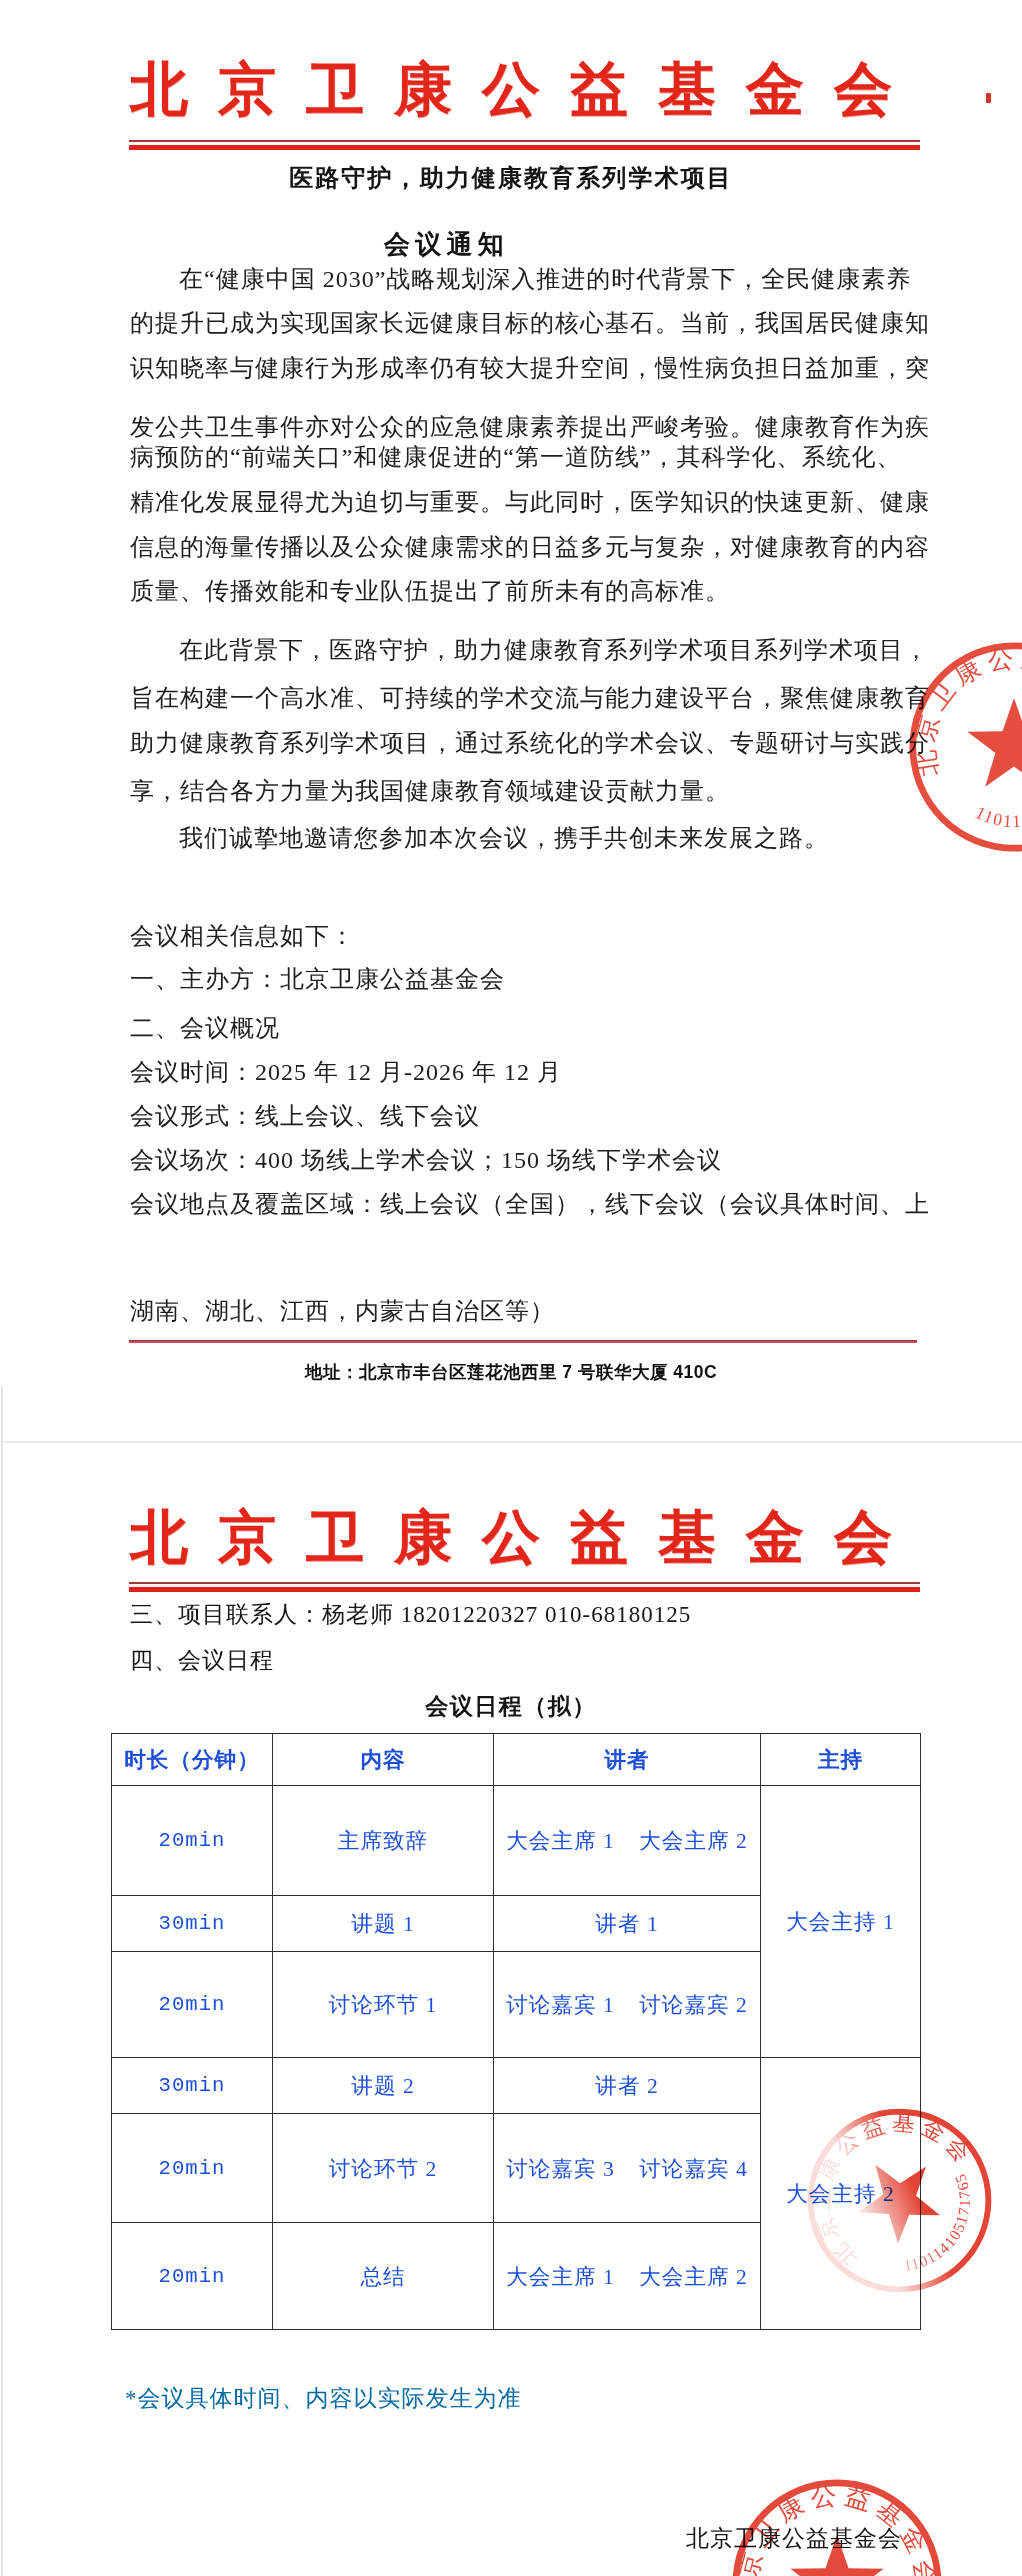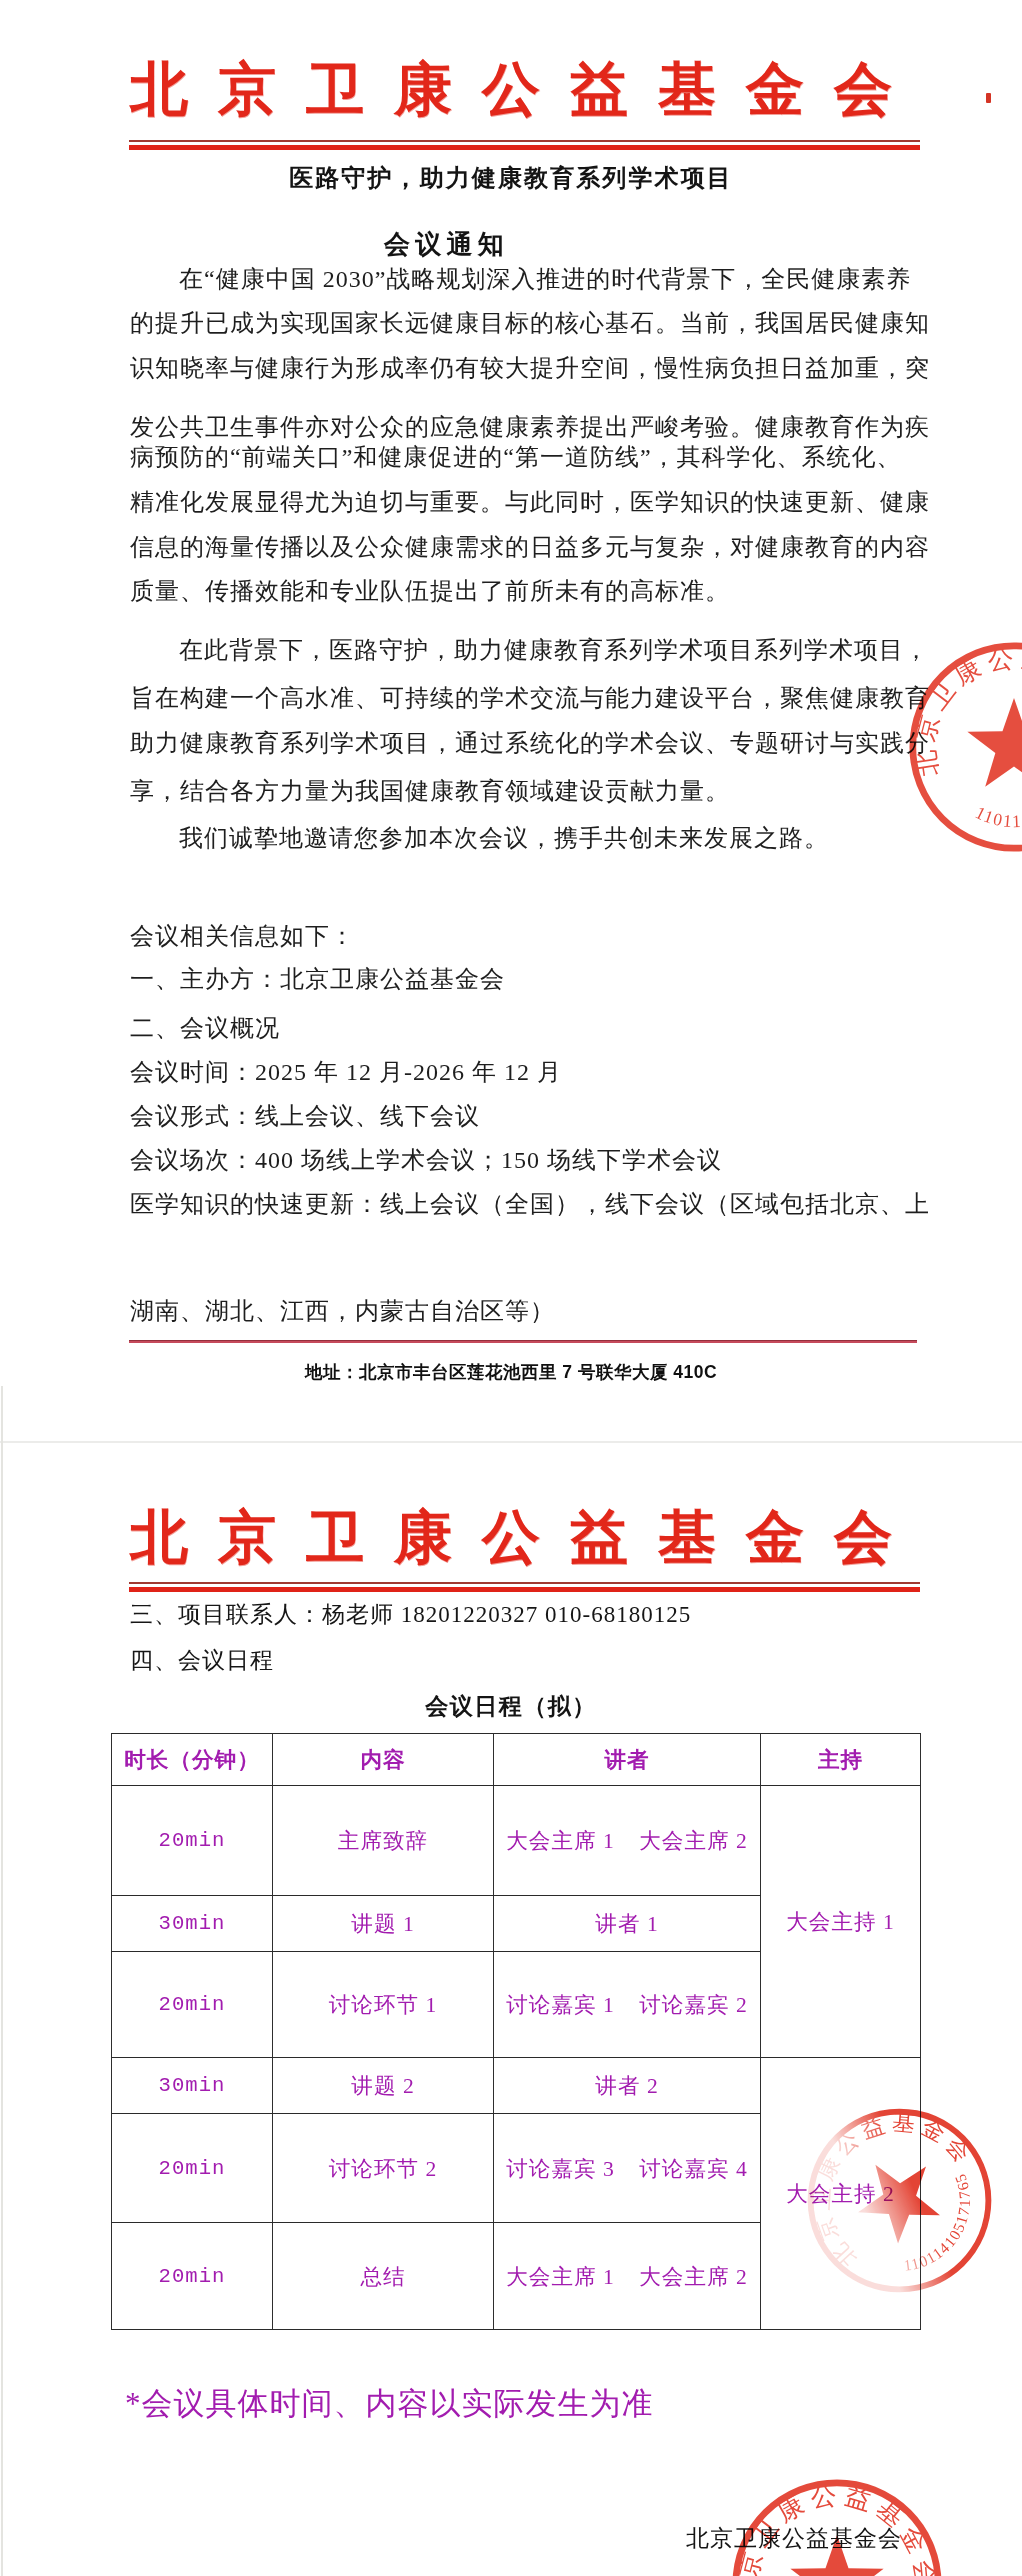--- a/index.html
+++ b/index.html
@@ -51,34 +51,34 @@
     position:absolute;left:130px;white-space:nowrap;
     font-size:23px;letter-spacing:1px;color:#161616;
   }
   .tbl-title{
     position:absolute;left:0;width:1022px;text-align:center;
     font-size:23px;font-weight:bold;letter-spacing:1.5px;color:#141414;
   }
   table.agenda{
     position:absolute;left:111px;top:1733px;width:809px;
     border-collapse:collapse;table-layout:fixed;
-    font-size:21.6px;color:#a21caf;
+    font-size:21.6px;color:#1d4ed8;
   }
   table.agenda td,table.agenda th{
     border-left:1px solid #2e2e2e;border-right:1px solid #2e2e2e;
     border-top:1.5px solid #2a2a2a;border-bottom:1.5px solid #2a2a2a;
     text-align:center;vertical-align:middle;
     padding:0;letter-spacing:1px;
   }
   table.agenda th{font-weight:bold;}
   .dur{font-family:"Liberation Mono","DejaVu Sans Mono",monospace;font-size:20.6px;letter-spacing:0;}
   .spk-col{display:flex;flex-direction:row;justify-content:space-around;align-items:center;}
   .note-line{
     position:absolute;left:125px;white-space:nowrap;
-    font-size:31px;letter-spacing:1px;color:#a21caf;
+    font-size:23px;letter-spacing:1px;color:#0369a1;
   }
   .sig{
     position:absolute;white-space:nowrap;
     font-size:23px;letter-spacing:1px;color:#151515;
   }
   
   .seal{position:absolute;mix-blend-mode:multiply;color:#e23a2a;}
   .seal-1{left:903px;top:636px;width:222px;height:222px;opacity:.9;}
   .seal-2{left:726px;top:2473px;width:222px;height:222px;opacity:.92;}
   .seal-3{
@@ -132,21 +132,21 @@
   <div class="line" style="top:776px;">享，结合各方力量为我国健康教育领域建设贡献力量。</div>
 
   <div class="line indent" style="top:823px;">我们诚挚地邀请您参加本次会议，携手共创未来发展之路。</div>
 
   <div class="line" style="top:921px;">会议相关信息如下：</div>
   <div class="line" style="top:964px;">一、主办方：北京卫康公益基金会</div>
   <div class="line" style="top:1013px;">二、会议概况</div>
   <div class="line" style="top:1057px;">会议时间：2025 年 12 月-2026 年 12 月</div>
   <div class="line" style="top:1101px;">会议形式：线上会议、线下会议</div>
   <div class="line" style="top:1145px;">会议场次：400 场线上学术会议；150 场线下学术会议</div>
-  <div class="line" style="top:1189px;">医学知识的快速更新：线上会议（全国），线下会议（区域包括北京、上</div>
+  <div class="line" style="top:1189px;">会议地点及覆盖区域：线上会议（全国），线下会议（会议具体时间、上</div>
   <div class="line" style="top:1296px;">湖南、湖北、江西，内蒙古自治区等）</div>
 
   <div class="footer-rule" style="top:1340px;"></div>
   <div class="footer-addr" style="top:1360px;">地址：北京市丰台区莲花池西里 7 号联华大厦 410C</div>
 
   <svg class="seal seal-1" viewBox="0 0 430 430">
       <use href="#sealsym"></use>
     </svg>
 
   <div class="page-split" style="top:1441px;"></div>

